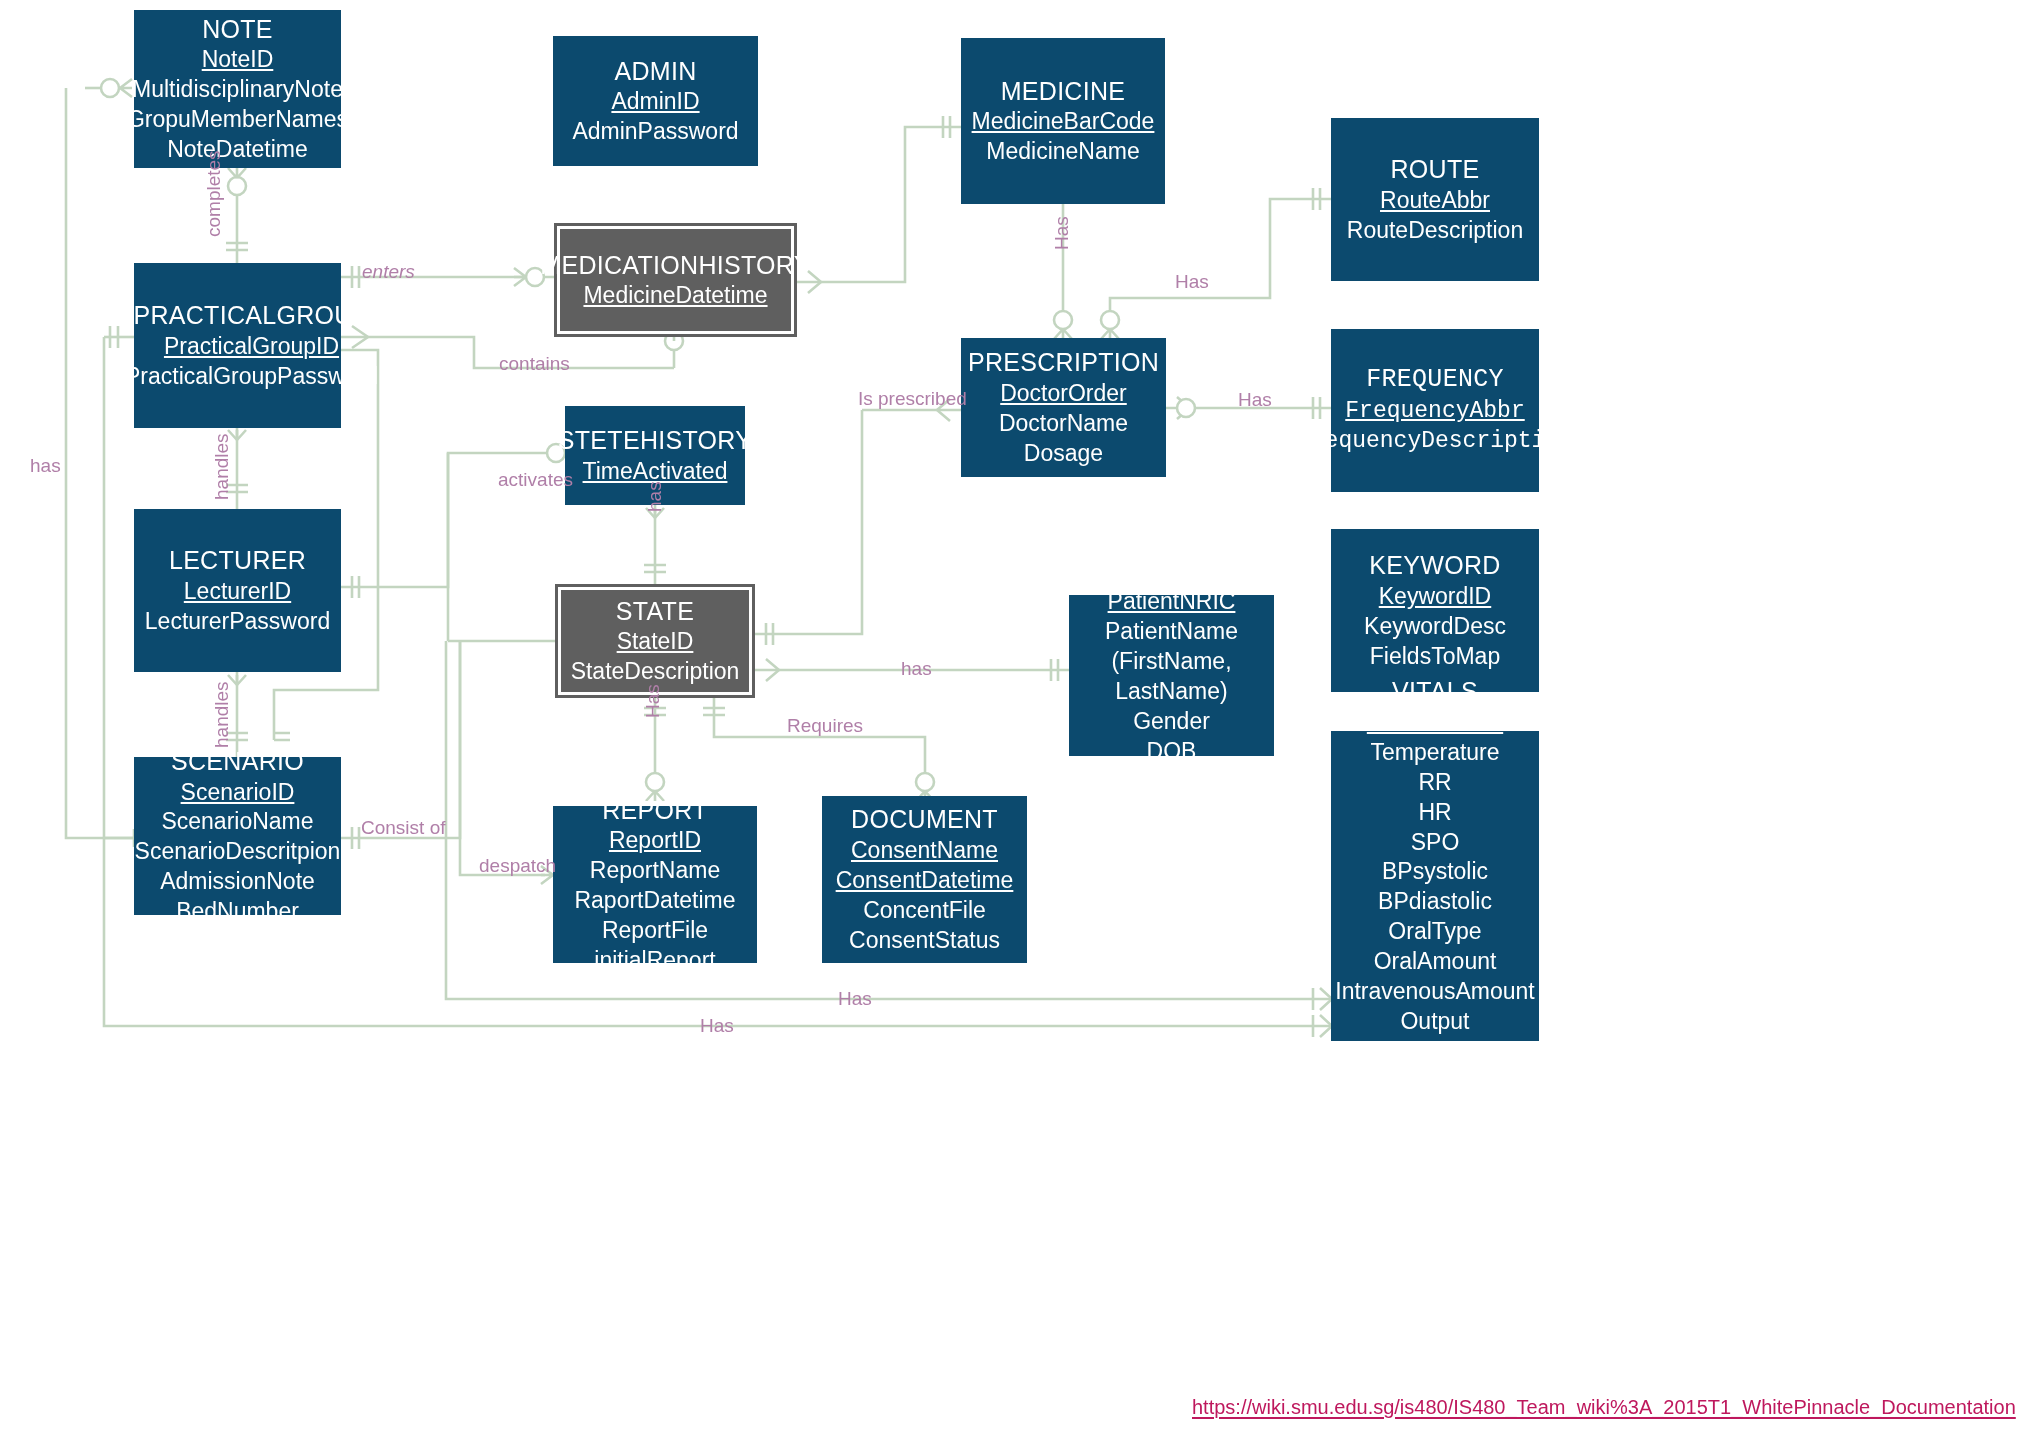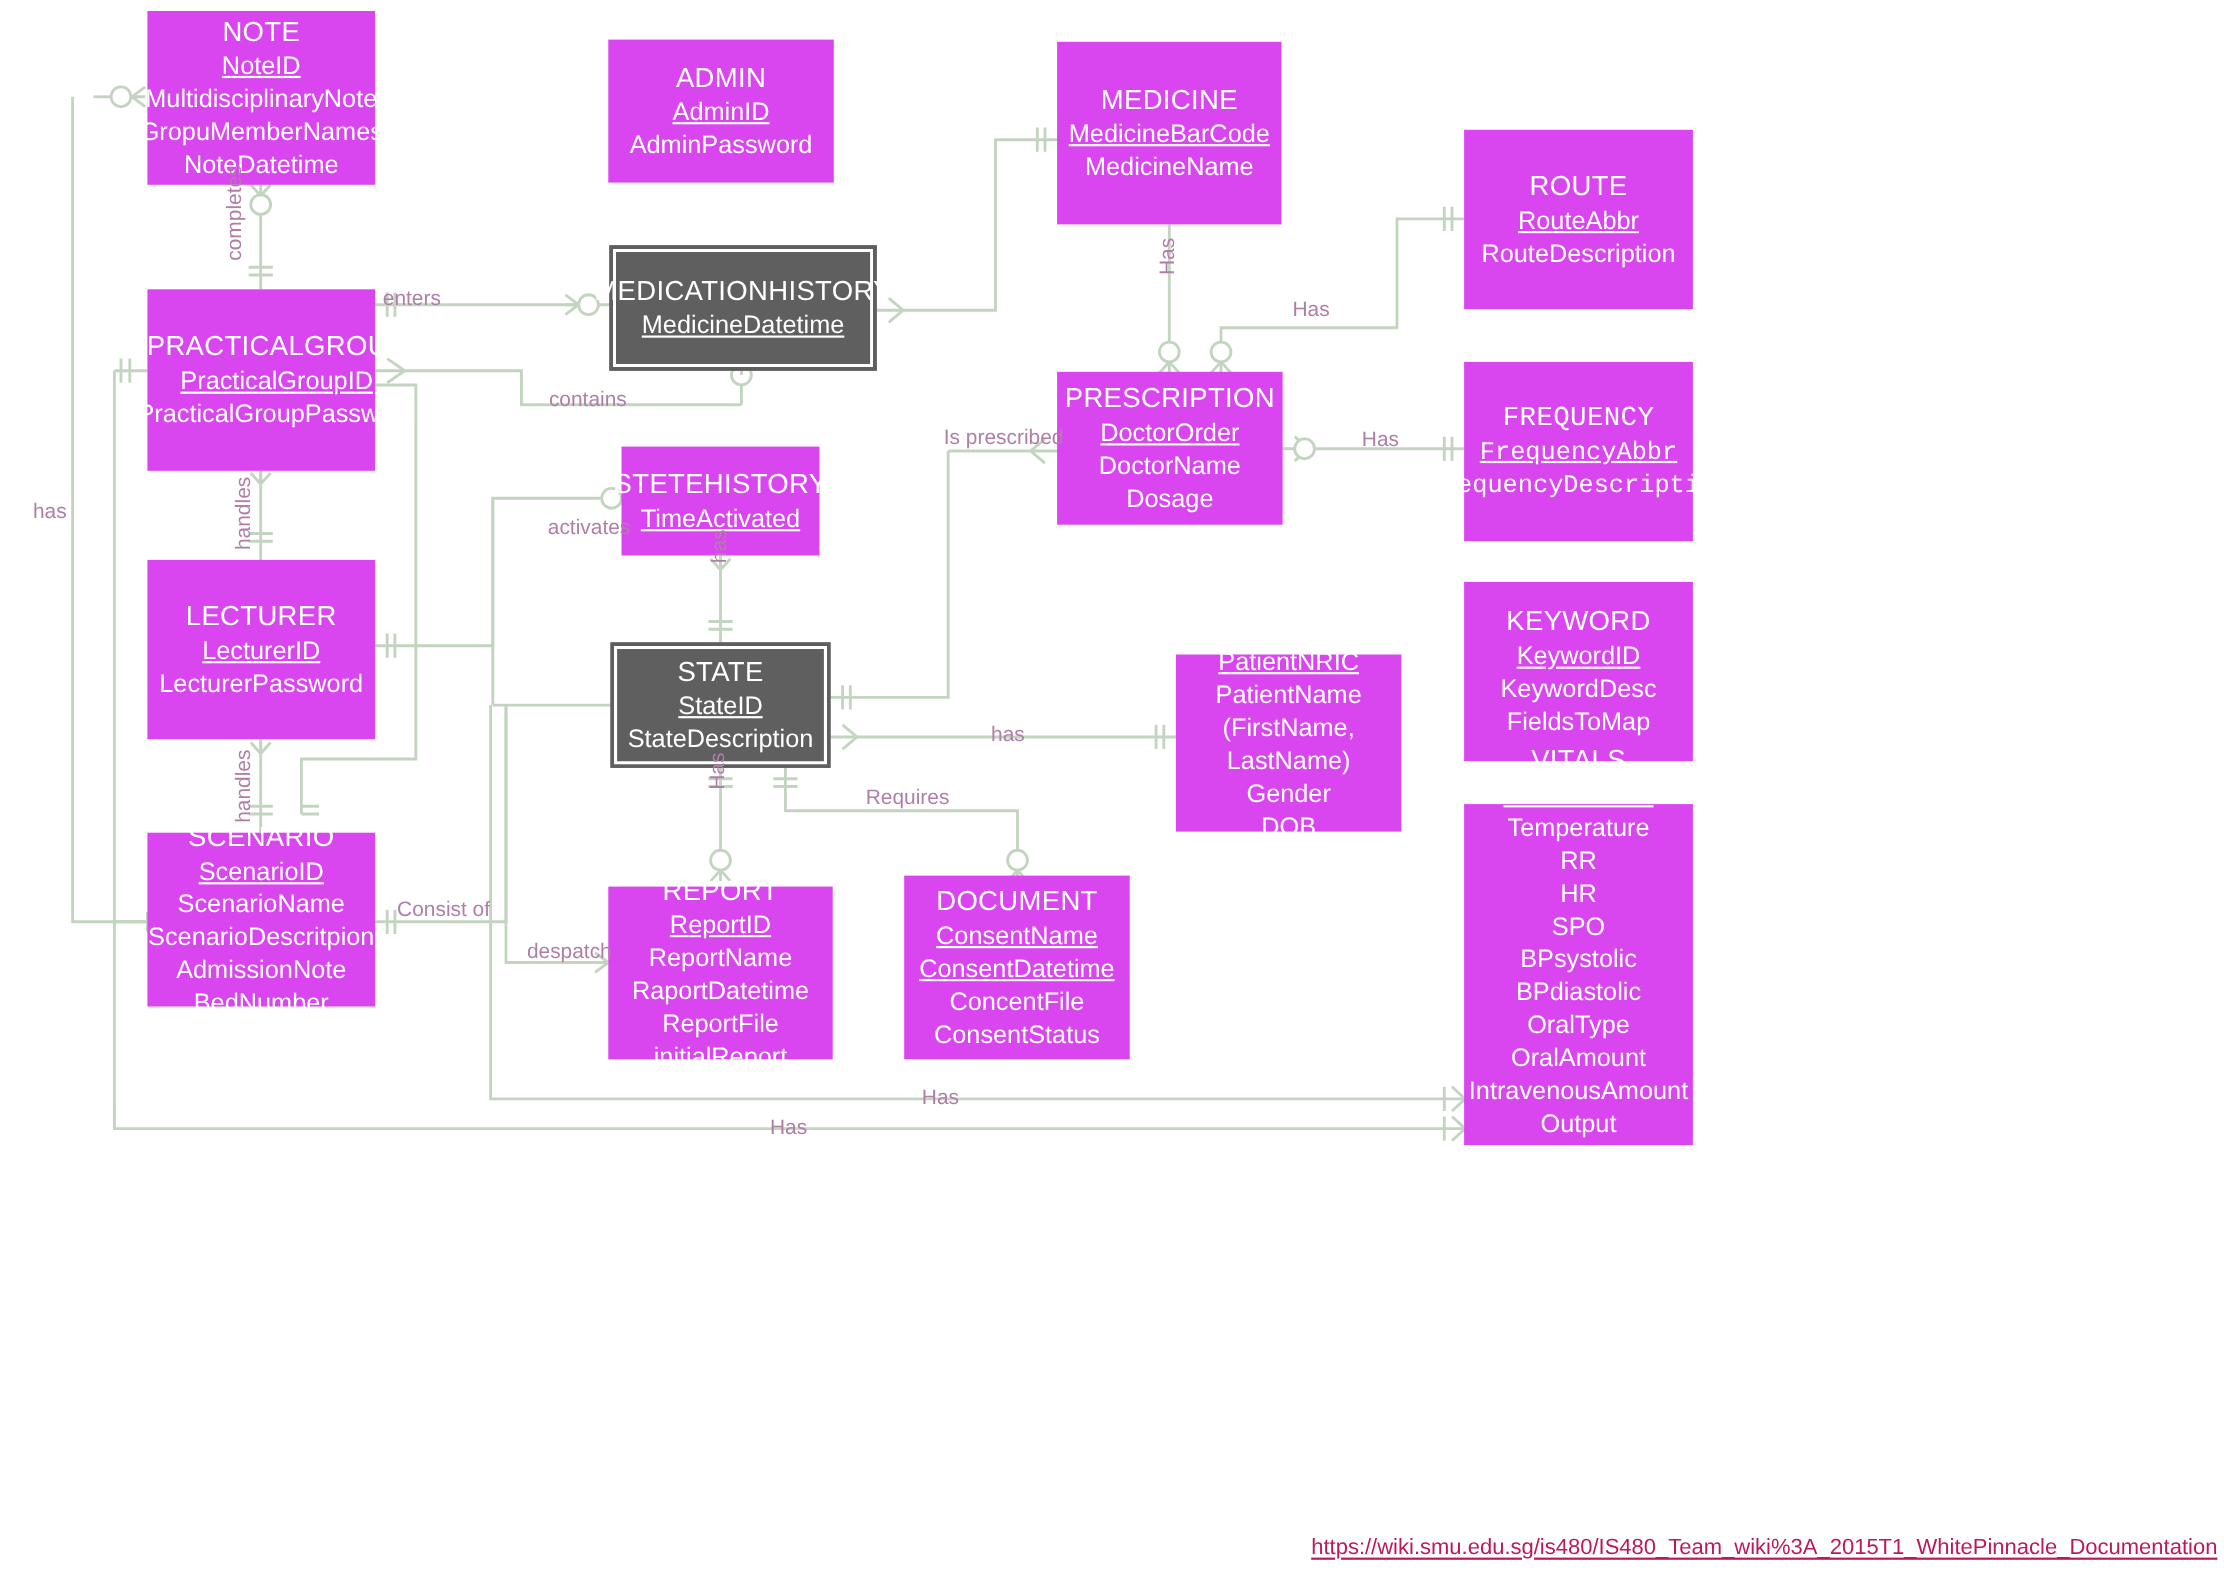--- a/index.html
+++ b/index.html
@@ -21,21 +21,21 @@
     position: absolute;
     left: 0;
     top: 0;
     width: 2022px;
     height: 1442px;
     pointer-events: none;
   }
   .entity {
     position: absolute;
     box-sizing: border-box;
-    background: #d946ef;
+    background: #0c4a6e;
     color: #ffffff;
     display: flex;
     flex-direction: column;
     align-items: center;
     justify-content: center;
     text-align: center;
     line-height: 1.30;
     z-index: 5;
   }
   .entity.weak {
@@ -307,21 +307,21 @@
         <div class="ent-attr">ConcentFile</div>
         <div class="ent-attr">ConsentStatus</div>
       </div>
     </div>
 
   <div id="label-layer">
       <div class="rel-label" style="left: 30px; top: 455px;">has</div>
       <div class="rel-label vert" style="left: 203px; top: 237px;">completes</div>
       <div class="rel-label vert" style="left: 211px; top: 500px;">handles</div>
       <div class="rel-label vert" style="left: 211px; top: 748px;">handles</div>
-      <div class="rel-label" style="left: 348px; top: 261px;">enters</div>
+      <div class="rel-label" style="left: 362px; top: 261px; font-style: italic;">enters</div>
       <div class="rel-label" style="left: 499px; top: 353px;">contains</div>
       <div class="rel-label" style="left: 498px; top: 433px; margin-top: 36px;">activates</div>
       <div class="rel-label" style="left: 361px; top: 817px;">Consist of</div>
       <div class="rel-label" style="left: 479px; top: 855px;">despatch</div>
       <div class="rel-label vert" style="left: 644px; top: 512px;">has</div>
       <div class="rel-label vert" style="left: 642px; top: 718px;">Has</div>
       <div class="rel-label" style="left: 787px; top: 715px;">Requires</div>
       <div class="rel-label" style="left: 901px; top: 658px;">has</div>
       <div class="rel-label" style="left: 858px; top: 388px;">Is prescribed</div>
       <div class="rel-label vert" style="left: 1051px; top: 250px;">Has</div>

